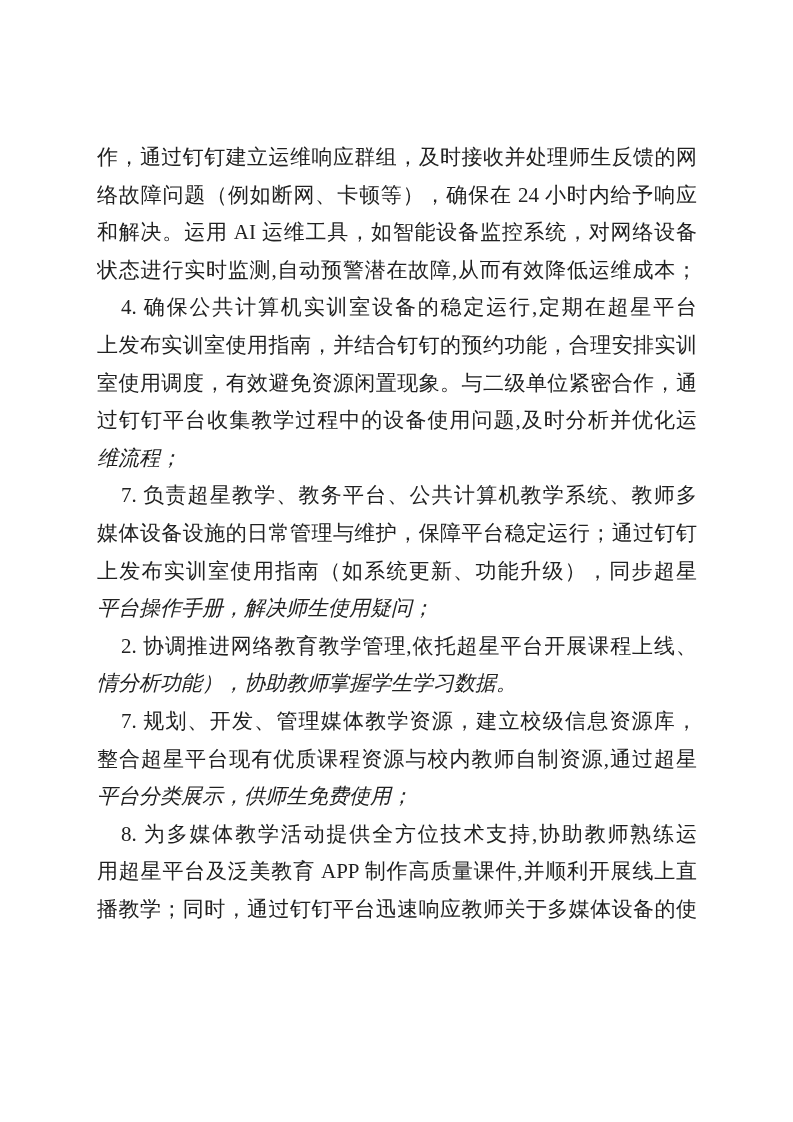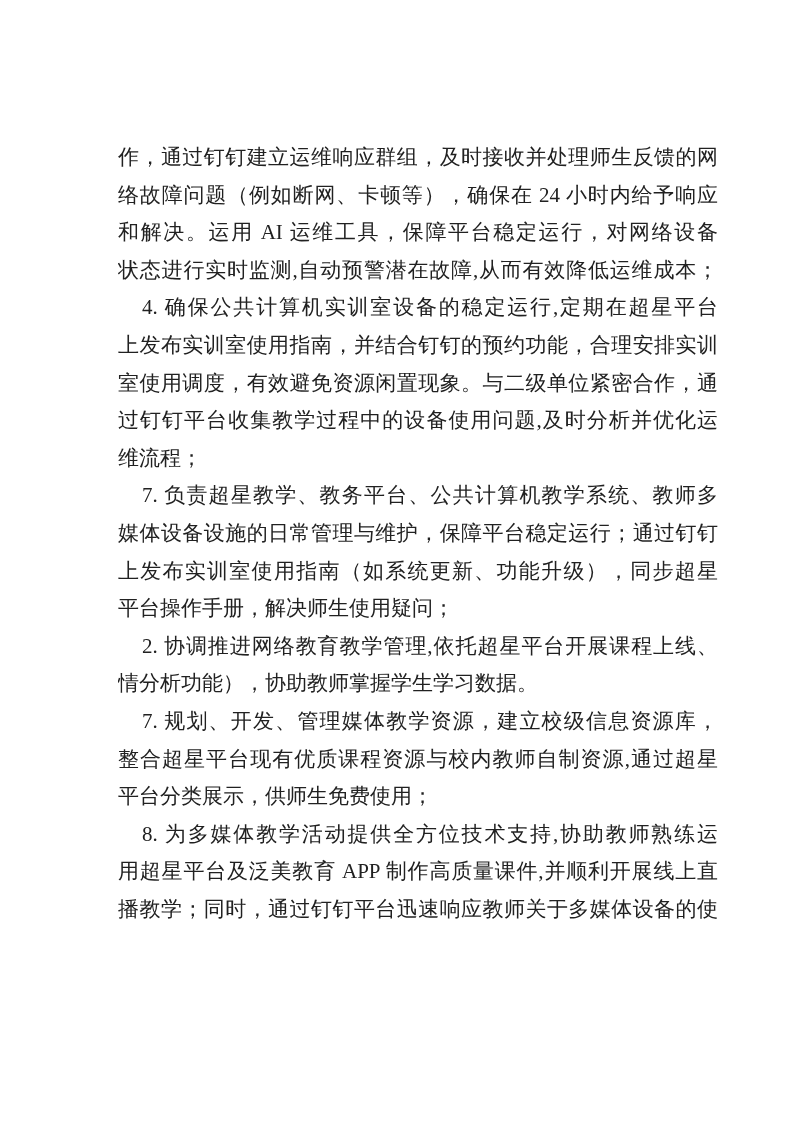--- a/index.html
+++ b/index.html
@@ -14,52 +14,52 @@
     background: #ffffff;
     overflow: hidden;
     font-family: "Liberation Serif", "DejaVu Serif", serif;
     color: #212121;
   }
   .textblock {
     position: absolute;
     left: 97px;
     top: 139px;
     width: 600px;
-    margin-left: 21px;
   }
   .paragraph {
     margin: 0;
     padding: 0;
   }
   .line {
     font-size: 21px;
     line-height: 37.6px;
     height: 37.6px;
     text-align: justify;
     text-align-last: justify;
     overflow: hidden;
     white-space: normal;
   }
   .line.end {
     text-align-last: left;
+    font-style: italic;
   }
   .line.indent {
     text-indent: 24px;
   }
 </style>
 </head>
 <body>
 
 <div class="page">
   <div class="textblock">
 
     <div class="paragraph">
       <div class="line">作，通过钉钉建立运维响应群组，及时接收并处理师生反馈的网</div>
       <div class="line">络故障问题（例如断网、卡顿等），确保在 24 小时内给予响应</div>
-      <div class="line">和解决。运用 AI 运维工具，保障平台稳定运行，对网络设备</div>
+      <div class="line">和解决。运用 AI 运维工具，如智能设备监控系统，对网络设备</div>
       <div class="line">状态进行实时监测,自动预警潜在故障,从而有效降低运维成本；</div>
     </div>
 
     <div class="paragraph">
       <div class="line indent">4. 确保公共计算机实训室设备的稳定运行,定期在超星平台</div>
       <div class="line">上发布实训室使用指南，并结合钉钉的预约功能，合理安排实训</div>
       <div class="line">室使用调度，有效避免资源闲置现象。与二级单位紧密合作，通</div>
       <div class="line">过钉钉平台收集教学过程中的设备使用问题,及时分析并优化运</div>
       <div class="line end">维流程；</div>
     </div>

